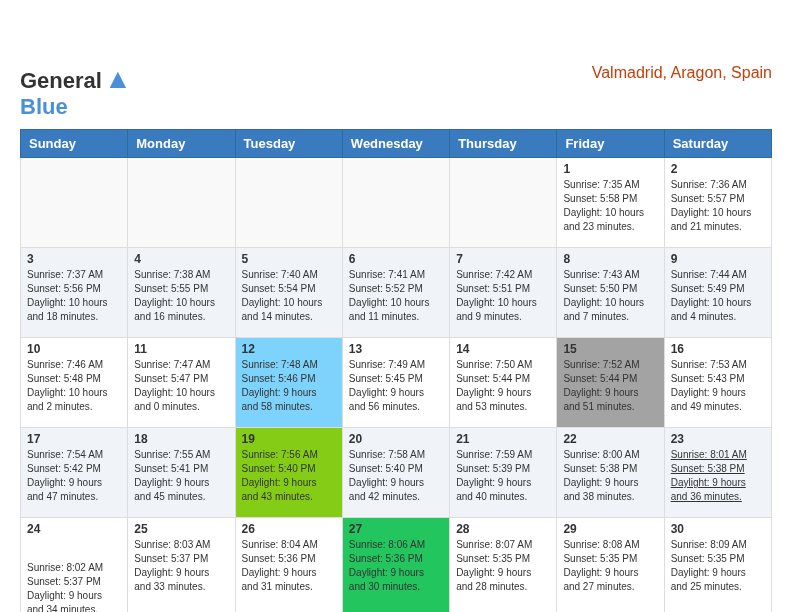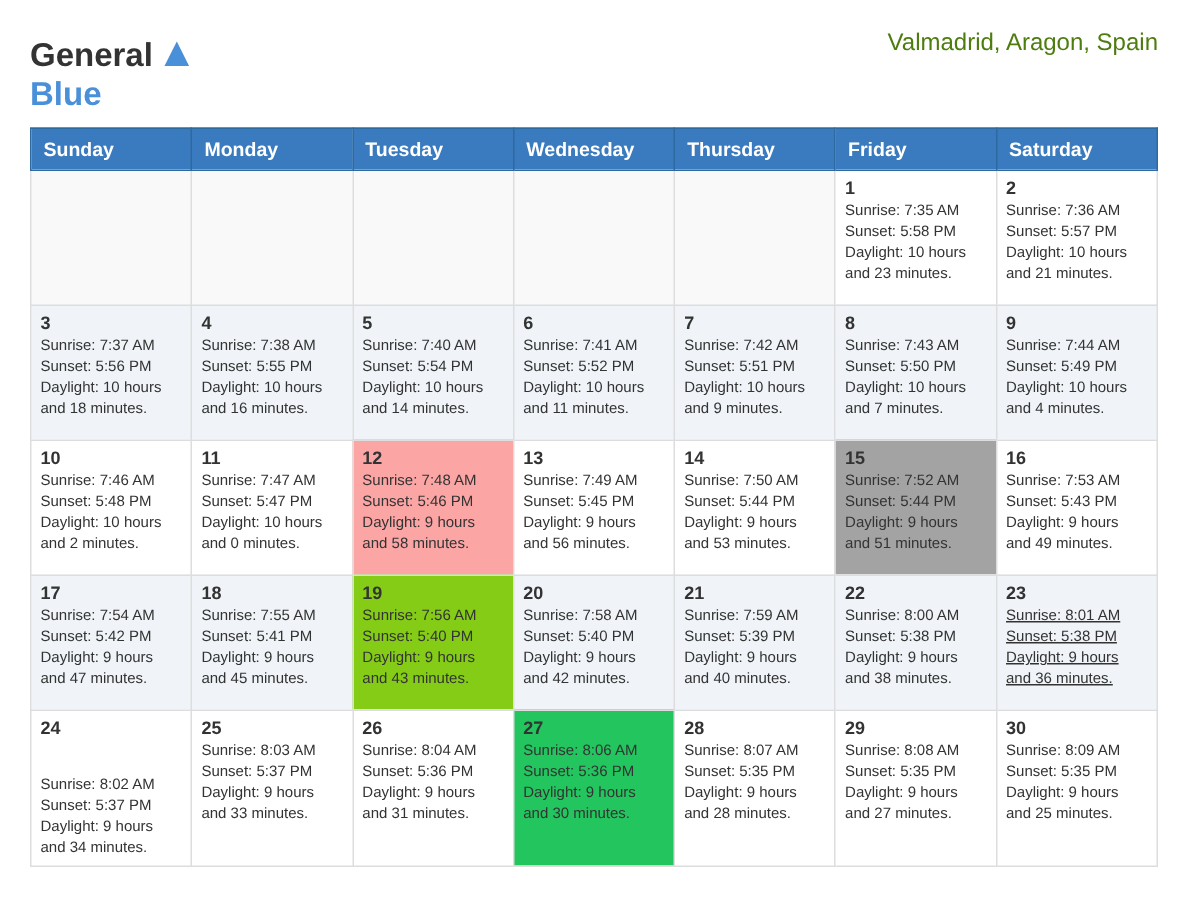--- a/index.html
+++ b/index.html
@@ -8,36 +8,37 @@
       background: #fff;
       width: 792px;
       min-height: 612px;
       padding: 20px;
     }
     .header-section {
       display: flex;
       justify-content: space-between;
       align-items: flex-start;
       margin-bottom: 10px;
+      margin-top: 44px;
     }
     .logo {
       display: flex;
       align-items: center;
     }
     .title-section {
       text-align: right;
     }
     .calendar-title {
       font-size: 36px;
       font-weight: bold;
       color: #333;
     }
     .calendar-subtitle {
       font-size: 16px;
-      color: #4d7c0f;
+      color: #c2410c;
       text-align: right;
     }
     .calendar {
       width: 100%;
       border-collapse: collapse;
       table-layout: fixed;
     }
     .calendar th {
       background-color: #3a7abf;
       color: #fff;
@@ -188,21 +189,21 @@
 Daylight: 10 hours
 and 2 minutes.</div>
         </td>
         <td style="background: rgb(255, 255, 255);">
           <span class="day-number">11</span>
           <div class="day-info" style="white-space: pre-line;">Sunrise: 7:47 AM
 Sunset: 5:47 PM
 Daylight: 10 hours
 and 0 minutes.</div>
         </td>
-        <td style="background: #fca5a5;">
+        <td style="background: #7dd3fc;">
           <span class="day-number">12</span>
           <div class="day-info" style="white-space: pre-line;">Sunrise: 7:48 AM
 Sunset: 5:46 PM
 Daylight: 9 hours
 and 58 minutes.</div>
         </td>
         <td style="background: rgb(255, 255, 255);">
           <span class="day-number">13</span>
           <div class="day-info" style="white-space: pre-line;">Sunrise: 7:49 AM
 Sunset: 5:45 PM

